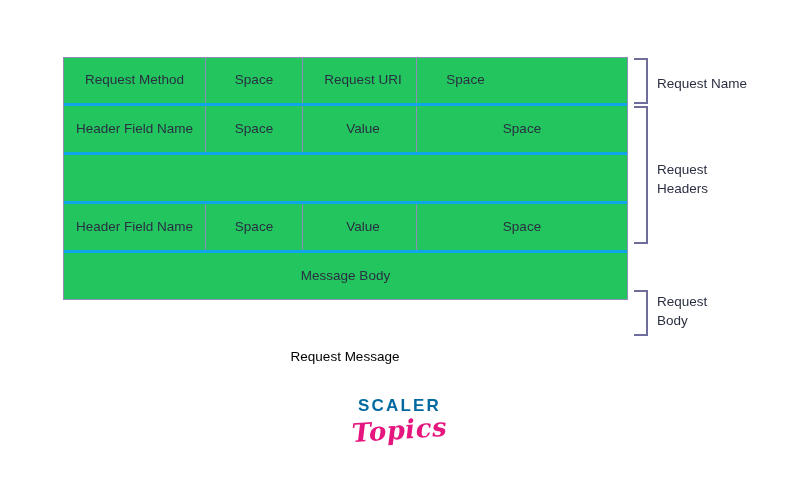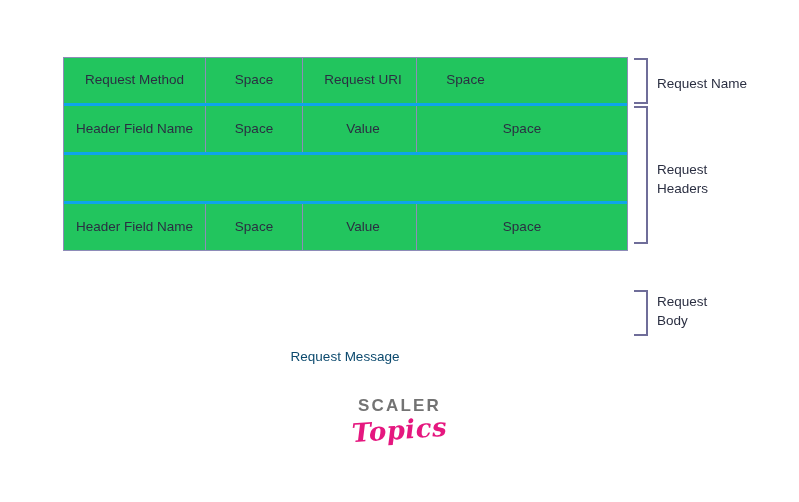--- a/index.html
+++ b/index.html
@@ -89,38 +89,38 @@
   #label-request-body    { top: 292px; }
 
   
   #caption {
     position: absolute;
     left: 0;
     top: 349px;
     width: 690px;
     text-align: center;
     font-size: 13.5px;
-    color: #0c4a6e;
+    color: #000000;
   }
 
   
   #logo {
     position: absolute;
     left: 0;
     top: 396px;
     width: 799px;
     text-align: center;
   }
   #logo-scaler {
     display: block;
     font-family: "Liberation Sans", sans-serif;
     font-weight: bold;
     font-size: 17px;
     letter-spacing: 2.2px;
-    color: #737373;
+    color: #0369a1;
     line-height: 19px;
   }
   #logo-topics {
     display: block;
     font-family: "DejaVu Serif", serif;
     font-style: italic;
     font-weight: bold;
     font-size: 26px;
     color: #e5177f;
     line-height: 30px;
@@ -152,20 +152,23 @@
   </div>
 
   <div class="row tall">
     <div class="cell c1">Header Field Name</div>
     <div class="cell c2">Space</div>
     <div class="cell c3">Value</div>
     <div class="cell c-merge-space">Space</div>
   </div>
 
 
+  <div class="row tall">
+    <div class="cell c-full">Message Body</div>
+  </div>
 
 </div>
 
 <div class="bracket" id="bracket-request-line"></div>
 <div class="bracket-label" id="label-request-line">Request Name</div>
 
 <div class="bracket" id="bracket-request-headers"></div>
 <div class="bracket-label" id="label-request-headers">Request
 Headers</div>
 

